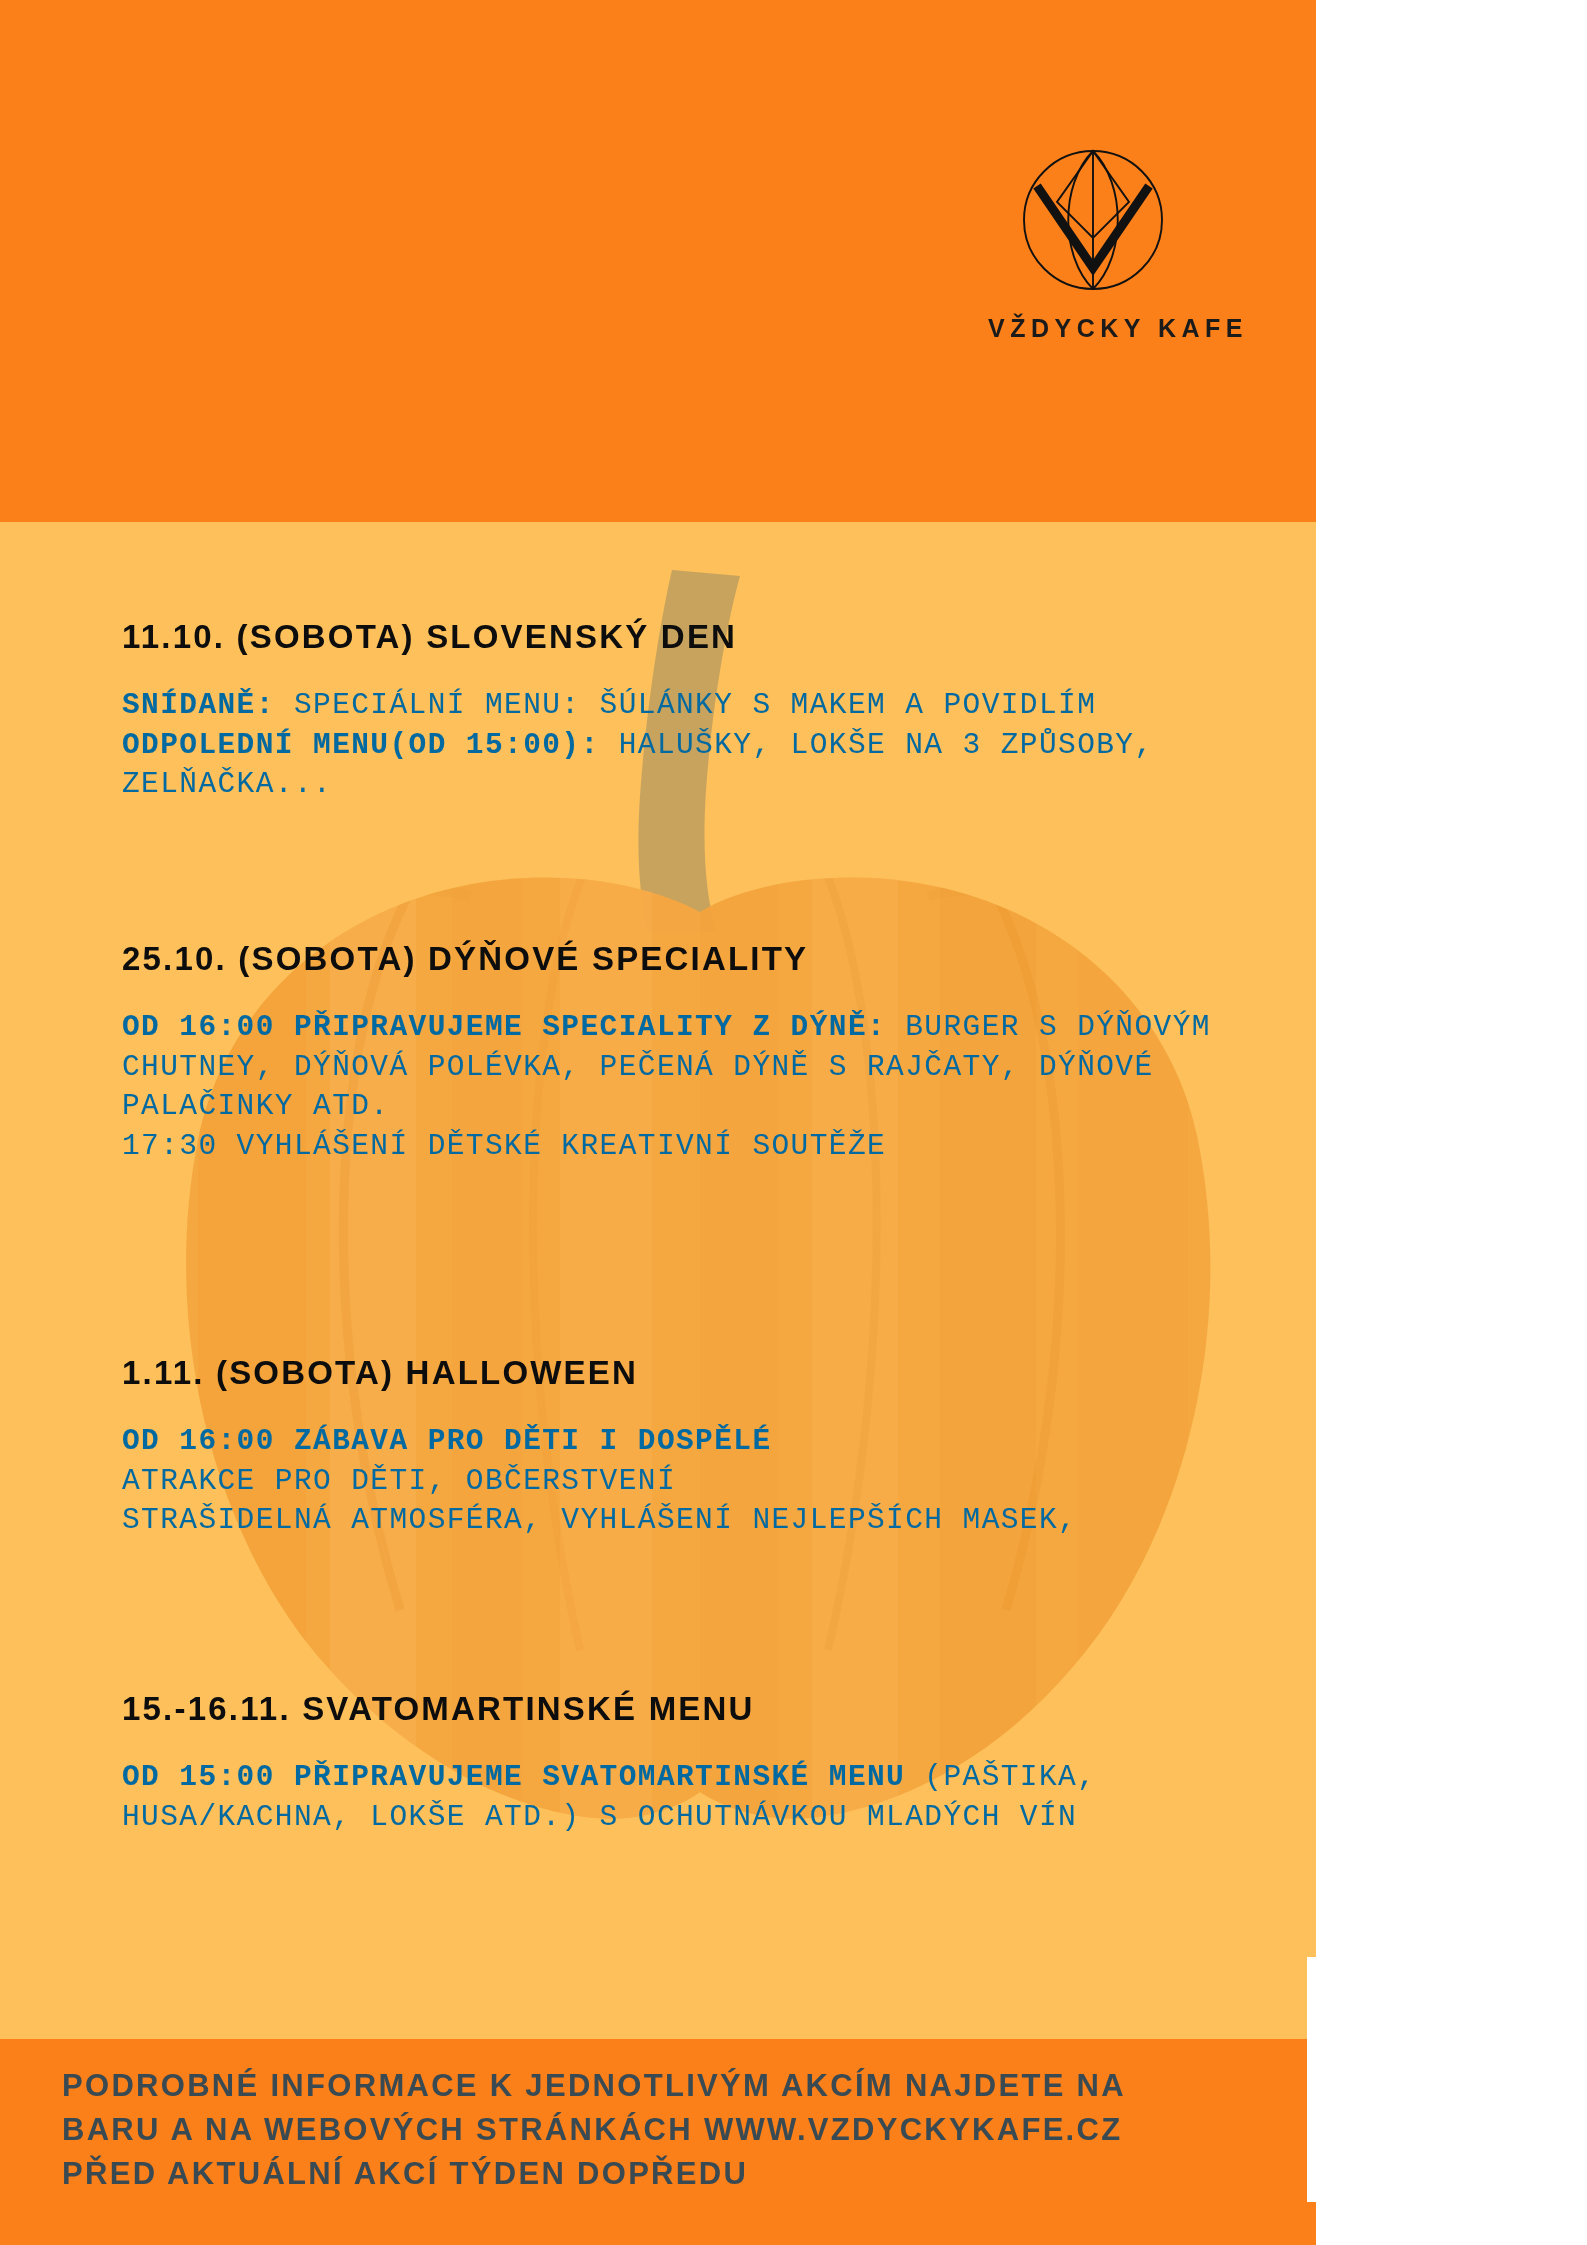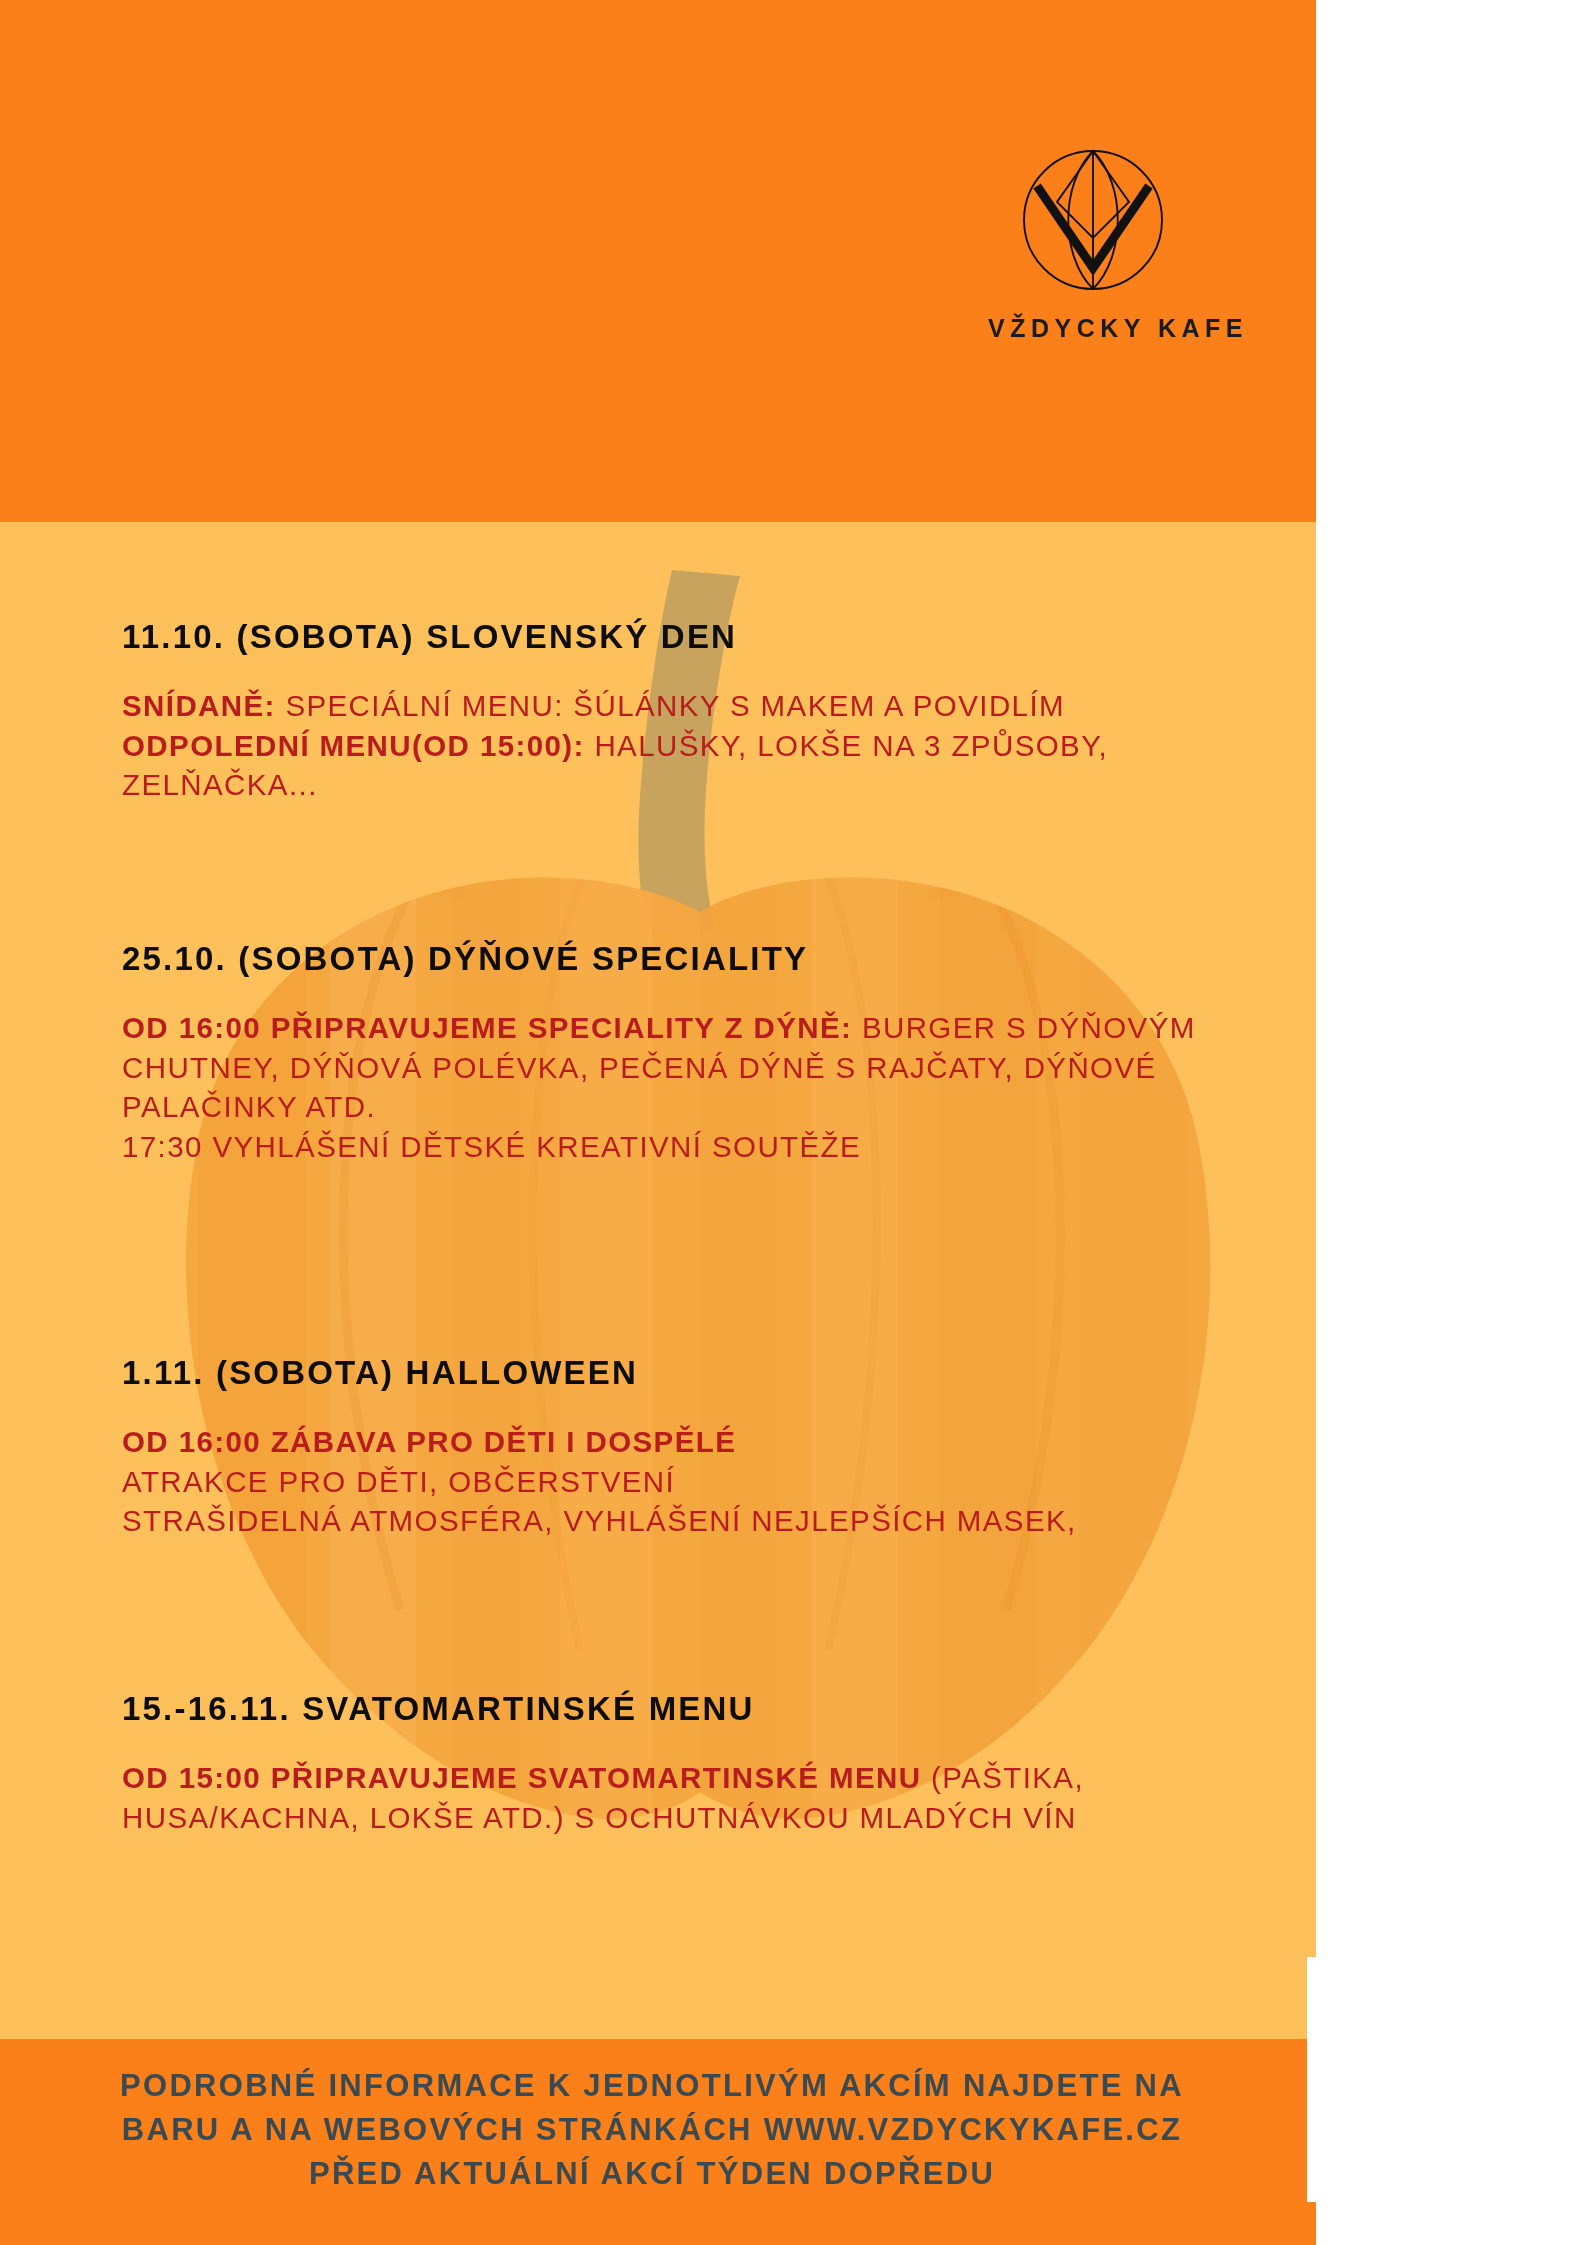--- a/index.html
+++ b/index.html
@@ -104,22 +104,22 @@
     letter-spacing: 2.2px;
     color: #0d0d0d;
     white-space: nowrap;
     margin: 0 0 30px 0;
     font-family: "Liberation Sans", "DejaVu Sans", sans-serif;
   }
   .event-body {
     font-size: 29.5px;
     line-height: 1.34;
     letter-spacing: 1.4px;
-    color: #b91c1c;
-    font-family: Liberation Sans, sans-serif;
+    color: #0369a1;
+    font-family: Liberation Mono, monospace;
   }
   .event-body .ln { display: block; }
   .event-body b { font-weight: 700; }
 
   .ev1 { top: 96px; }
   .ev2 { top: 418px; }
   .ev3 { top: 832px; }
   .ev4 { top: 1168px; }
 
   
@@ -137,21 +137,20 @@
     left: 62px;
     top: 2064px;
     width: 1180px;
     font-size: 31px;
     line-height: 1.42;
     letter-spacing: 2.3px;
     font-weight: 700;
     color: #3A4A52;
     z-index: 7;
     font-family: "Liberation Sans", "DejaVu Sans", sans-serif;
-    text-align: center;
   }
   .footer-text .ln { display:block; }
 
   
   .qr-box {
     position: absolute;
     left: 1307px;
     top: 1957px;
     width: 245px;
     height: 245px;

